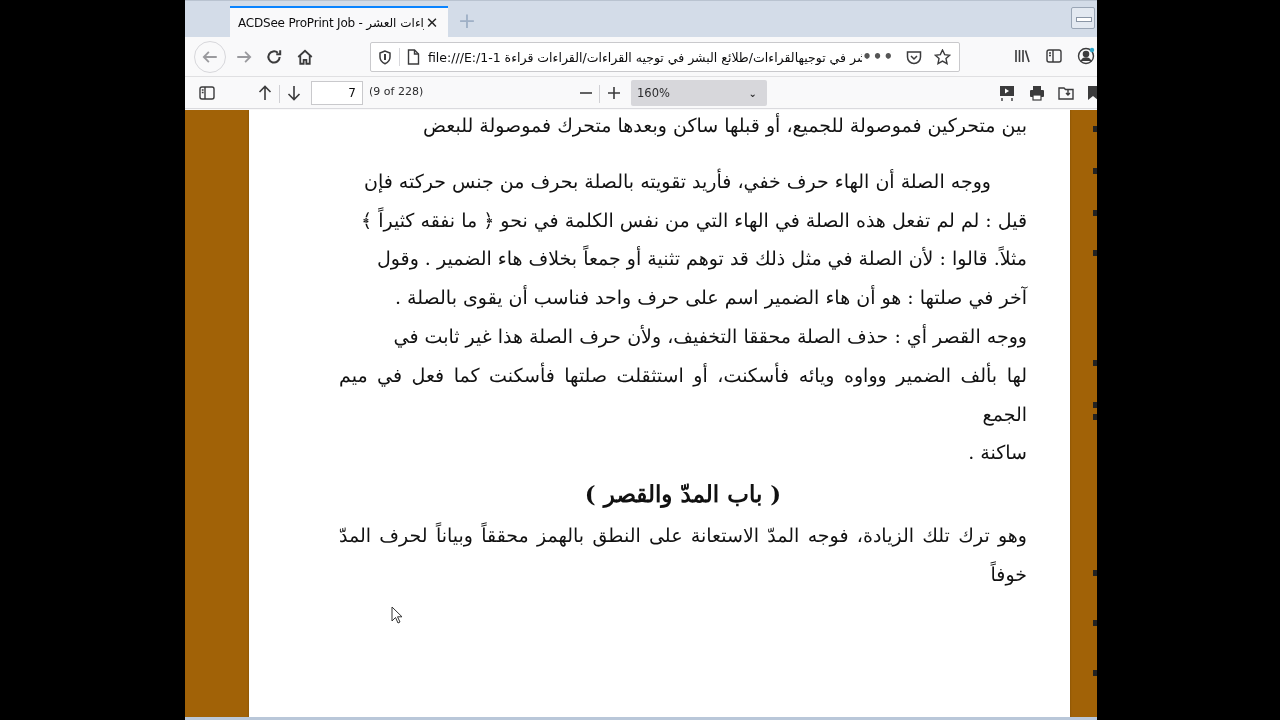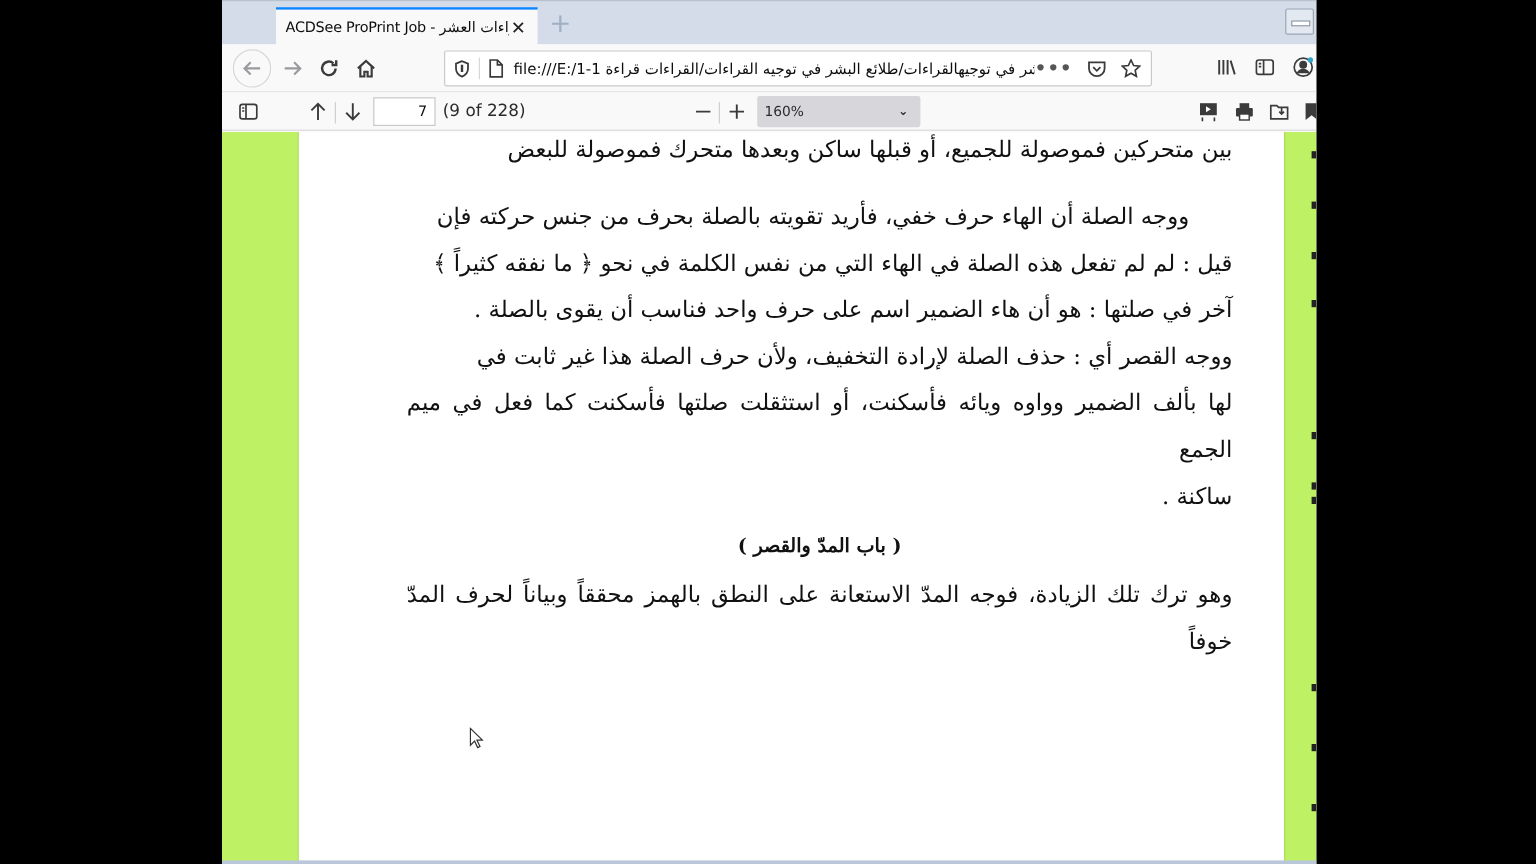--- a/index.html
+++ b/index.html
@@ -77,50 +77,50 @@
     background: #f9f9fa; border-bottom: 1px solid #dadade;
   }
   .pdf-icon { position: absolute; top: 7px; width: 18px; height: 18px; }
   .pdf-sep { position: absolute; top: 8px; width: 1px; height: 18px; background: #d0d0d4; }
   .page-input {
     position: absolute; left: 126px; top: 4px; width: 52px; height: 24px;
     background: #fff; border: 1px solid #c9c9cc; font-size: 12px; text-align: right;
     padding-right: 6px; line-height: 22px; color: #0c0c0d; font-family: "DejaVu Sans", sans-serif;
   }
   .page-count {
-    position: absolute; left: 184px; top: 8px; font-size: 14px; color: #2b2b2d;
+    position: absolute; left: 184px; top: 8px; font-size: 11px; color: #2b2b2d;
   }
   .zoom-select {
     position: absolute; left: 446px; top: 3px; width: 136px; height: 26px;
     background: #d7d7db; border-radius: 2px; display: flex; align-items: center;
     padding: 0 10px 0 6px; font-size: 11.5px; color: #2b2b2d;
   }
   .zoom-select .val { flex: 1; }
   .zoom-select .chev { font-size: 10px; font-weight: bold; }
 
   
   .viewer {
     position: absolute; left: 0; top: 110px; width: 912px; height: 610px;
-    background: #bef264; overflow: hidden; text-decoration: underline;
+    background: #a16207; overflow: hidden; text-decoration: underline;
   }
   .page {
     position: absolute; left: 64px; top: -4px; width: 821px; height: 620px;
     background: #fff; box-shadow: 0 0 2px rgba(0,0,0,0.25);
   }
   .page-text {
     position: absolute; left: 90px; top: 0; width: 688px;
     direction: rtl; text-align: justify; text-align-last: right;
     font-family: "DejaVu Serif", serif; font-size: 19px; line-height: 38.8px; color: #111;
   }
   .page-text p { margin: 0; }
   .para { text-indent: 36px; }
   .para-gap { height: 17px; }
   .heading {
     text-align: center !important; text-align-last: center !important; font-weight: bold;
-    font-size: 16px; line-height: 44px; margin: 4px 0 6px;
+    font-size: 23px; line-height: 44px; margin: 4px 0 6px;
   }
   .next-page-bleed {
     position: absolute; left: 908px; top: 0; width: 4px; height: 610px;
   }
   .bleed-mark { position: absolute; left: 0; width: 4px; height: 6px; background: #222; }
 
   .cursor { position: absolute; left: 206px; top: 496px; width: 12px; height: 18px; }
 
   .status-strip {
     position: absolute; left: 0; top: 717px; width: 912px; height: 3px; background: #b9c7d9;
@@ -254,22 +254,23 @@
       </svg>
   </div>
 
   <div class="viewer">
     <div class="page">
       <div class="page-text">
         <p>بين متحركين فموصولة للجميع، أو قبلها ساكن وبعدها متحرك فموصولة للبعض</p>
         <div class="para-gap"></div>
         <p class="para">ووجه الصلة أن الهاء حرف خفي، فأريد تقويته بالصلة بحرف من جنس حركته فإن</p>
         <p>قيل : لم لم تفعل هذه الصلة في الهاء التي من نفس الكلمة في نحو ﴿ ما نفقه كثيراً ﴾</p>
+        <p>مثلاً. قالوا : لأن الصلة في مثل ذلك قد توهم تثنية أو جمعاً بخلاف هاء الضمير . وقول</p>
         <p>آخر في صلتها : هو أن هاء الضمير اسم على حرف واحد فناسب أن يقوى بالصلة .</p>
-        <p>ووجه القصر أي : حذف الصلة لإرادة التخفيف، ولأن حرف الصلة هذا غير ثابت في</p>
+        <p>ووجه القصر أي : حذف الصلة محققا التخفيف، ولأن حرف الصلة هذا غير ثابت في</p>
         <p>لها بألف الضمير وواوه ويائه فأسكنت، أو استثقلت صلتها فأسكنت كما فعل في ميم الجمع</p>
         <p>ساكنة .</p>
         <p class="heading">( باب المدّ والقصر )</p>
         <p>وهو ترك تلك الزيادة، فوجه المدّ الاستعانة على النطق بالهمز محققاً وبياناً لحرف المدّ خوفاً</p>
 
       </div>
     </div>
 
     <div class="next-page-bleed">
       <span class="bleed-mark" style="top:16px"></span>

